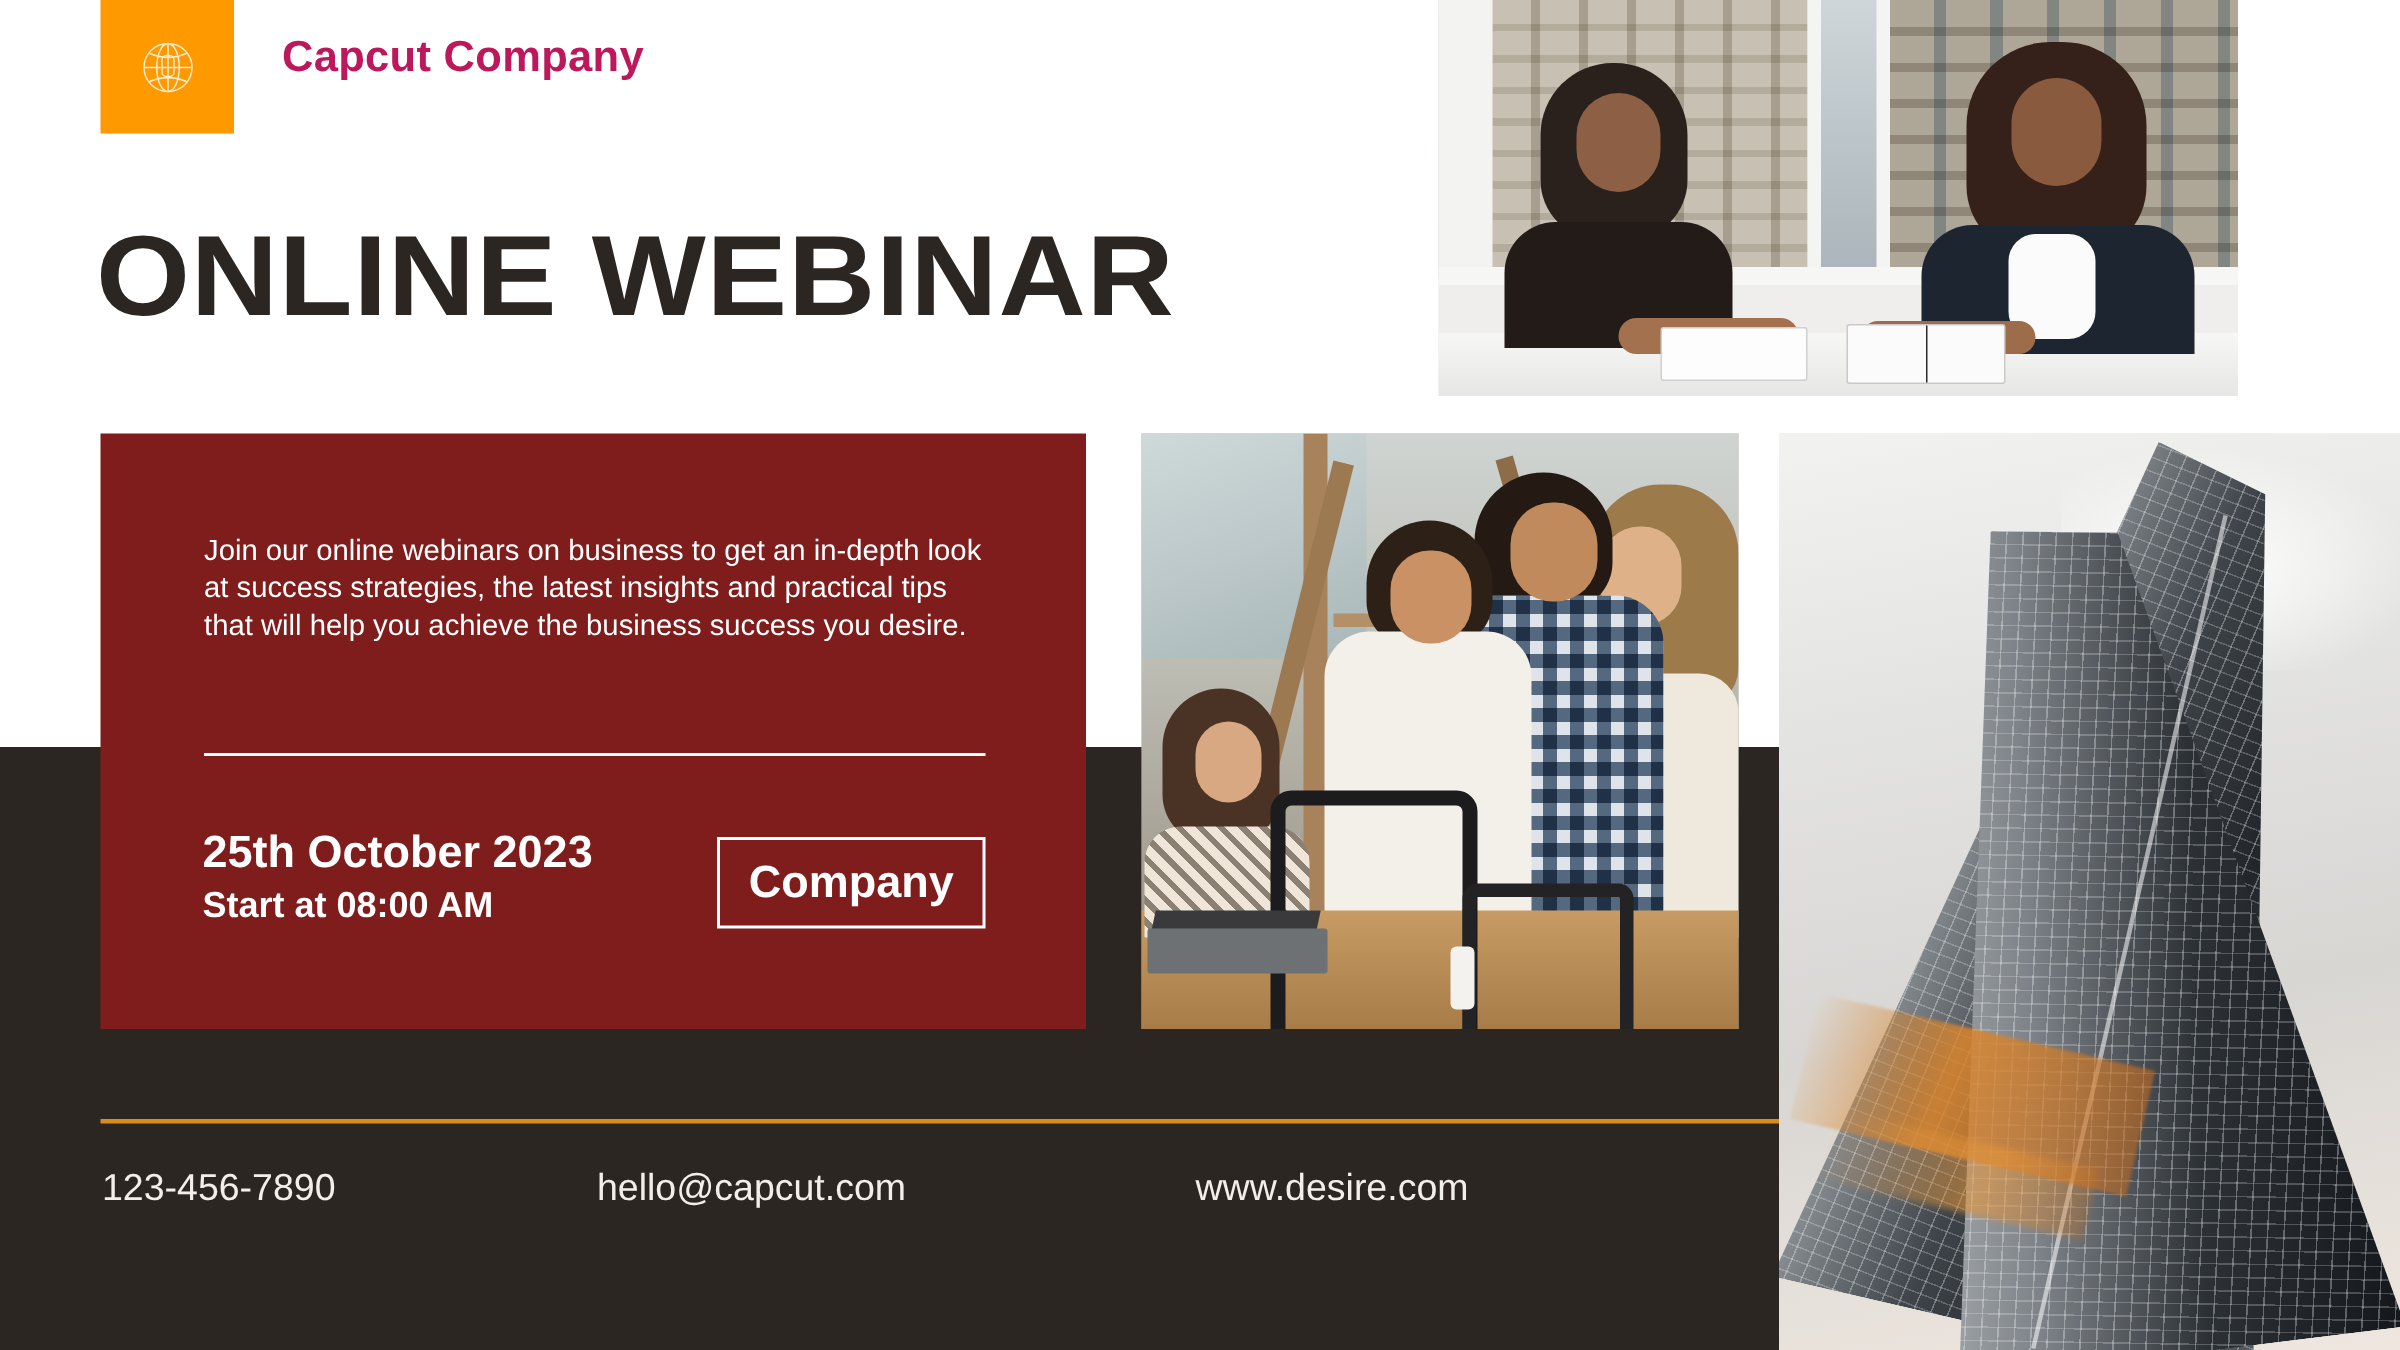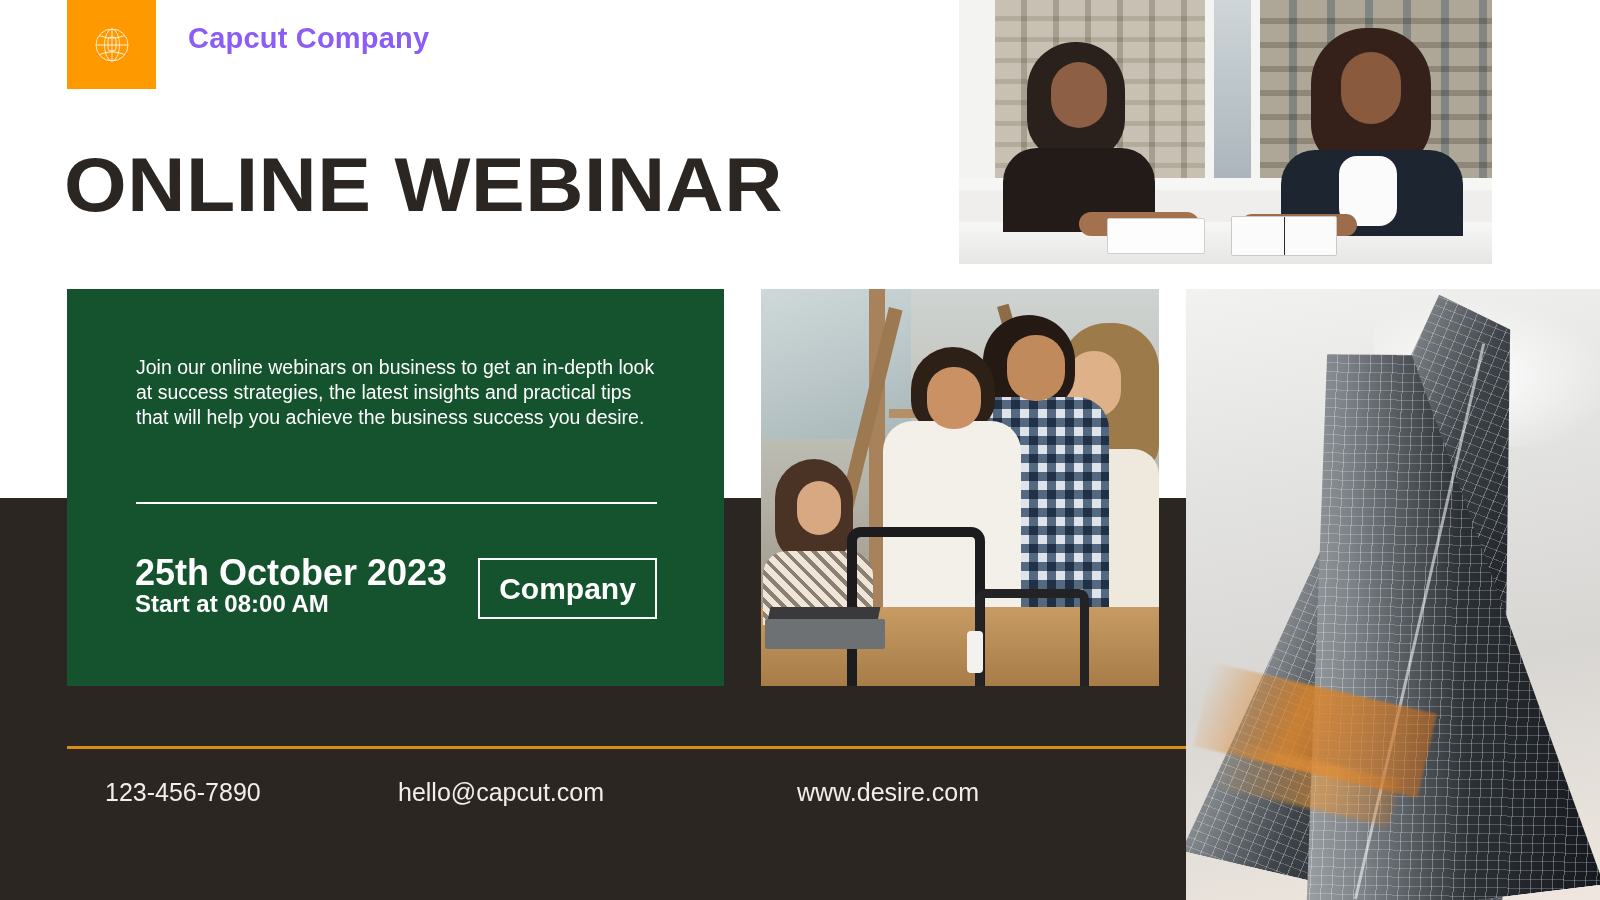--- a/index.html
+++ b/index.html
@@ -19,50 +19,50 @@
 
   
   .logo-box{
     position:absolute;left:67px;top:0;width:89px;height:89px;
     background:#ff9900;
     display:flex;align-items:center;justify-content:center;
   }
   .logo-box svg{display:block;opacity:.85;}
   .brand-name{
     position:absolute;left:188px;top:22px;
-    font-size:29px;font-weight:bold;color:#8b5cf6;
+    font-size:29px;font-weight:bold;color:#be185d;
     letter-spacing:.2px;white-space:nowrap;
   }
 
   
   .main-title{
     position:absolute;left:64px;top:147px;
     font-size:76px;line-height:1;
     font-weight:bold;color:#2b2622;
     letter-spacing:.5px;
     transform:scaleX(1.06);transform-origin:left top;
     white-space:nowrap;
   }
 
   
   .orange-card{
     position:absolute;left:67px;top:289px;width:657px;height:397px;
-    background:#14532d;
+    background:#7f1d1d;
   }
   .card-paragraph{
     position:absolute;left:69px;top:66px;width:528px;
     font-size:19.5px;line-height:25px;color:#ffffff;
   }
   .card-rule{
     position:absolute;left:69px;top:213px;width:521px;height:2px;
     background:#ffffff;
   }
   .event-date{
     position:absolute;left:68px;top:263px;
-    font-size:36px;font-weight:bold;color:#ffffff;white-space:nowrap;
+    font-size:30px;font-weight:bold;color:#ffffff;white-space:nowrap;
   }
   .event-time{
     position:absolute;left:68px;top:301px;
     font-size:24px;font-weight:bold;color:#ffffff;white-space:nowrap;
   }
   .register-btn{
     position:absolute;left:411px;top:269px;width:179px;height:61px;
     border:2px solid #ffffff;background:transparent;
     display:flex;align-items:center;justify-content:center;
     color:#ffffff;font-size:30px;font-weight:bold;
@@ -72,21 +72,21 @@
 
   
   .footer-rule{
     position:absolute;left:67px;top:746px;width:1119px;height:3px;
     background:#d98c17;
   }
   .footer-item{
     position:absolute;top:778px;
     font-size:25px;color:#f2efeb;white-space:nowrap;
   }
-  .footer-phone{left:68px;margin-left:37px;}
+  .footer-phone{left:68px;}
   .footer-email{left:398px;text-align:center;}
   .footer-web{left:797px;}
 
   
   .photo{position:absolute;overflow:hidden;}
 
   
   .photo-meeting{left:959px;top:0;width:533px;height:264px;background:#e9eaec;}
   .pm-wallL{position:absolute;left:0;top:0;width:36px;height:186px;background:#f3f3f2;}
   .pm-winband{position:absolute;left:0;top:0;width:533px;height:186px;

